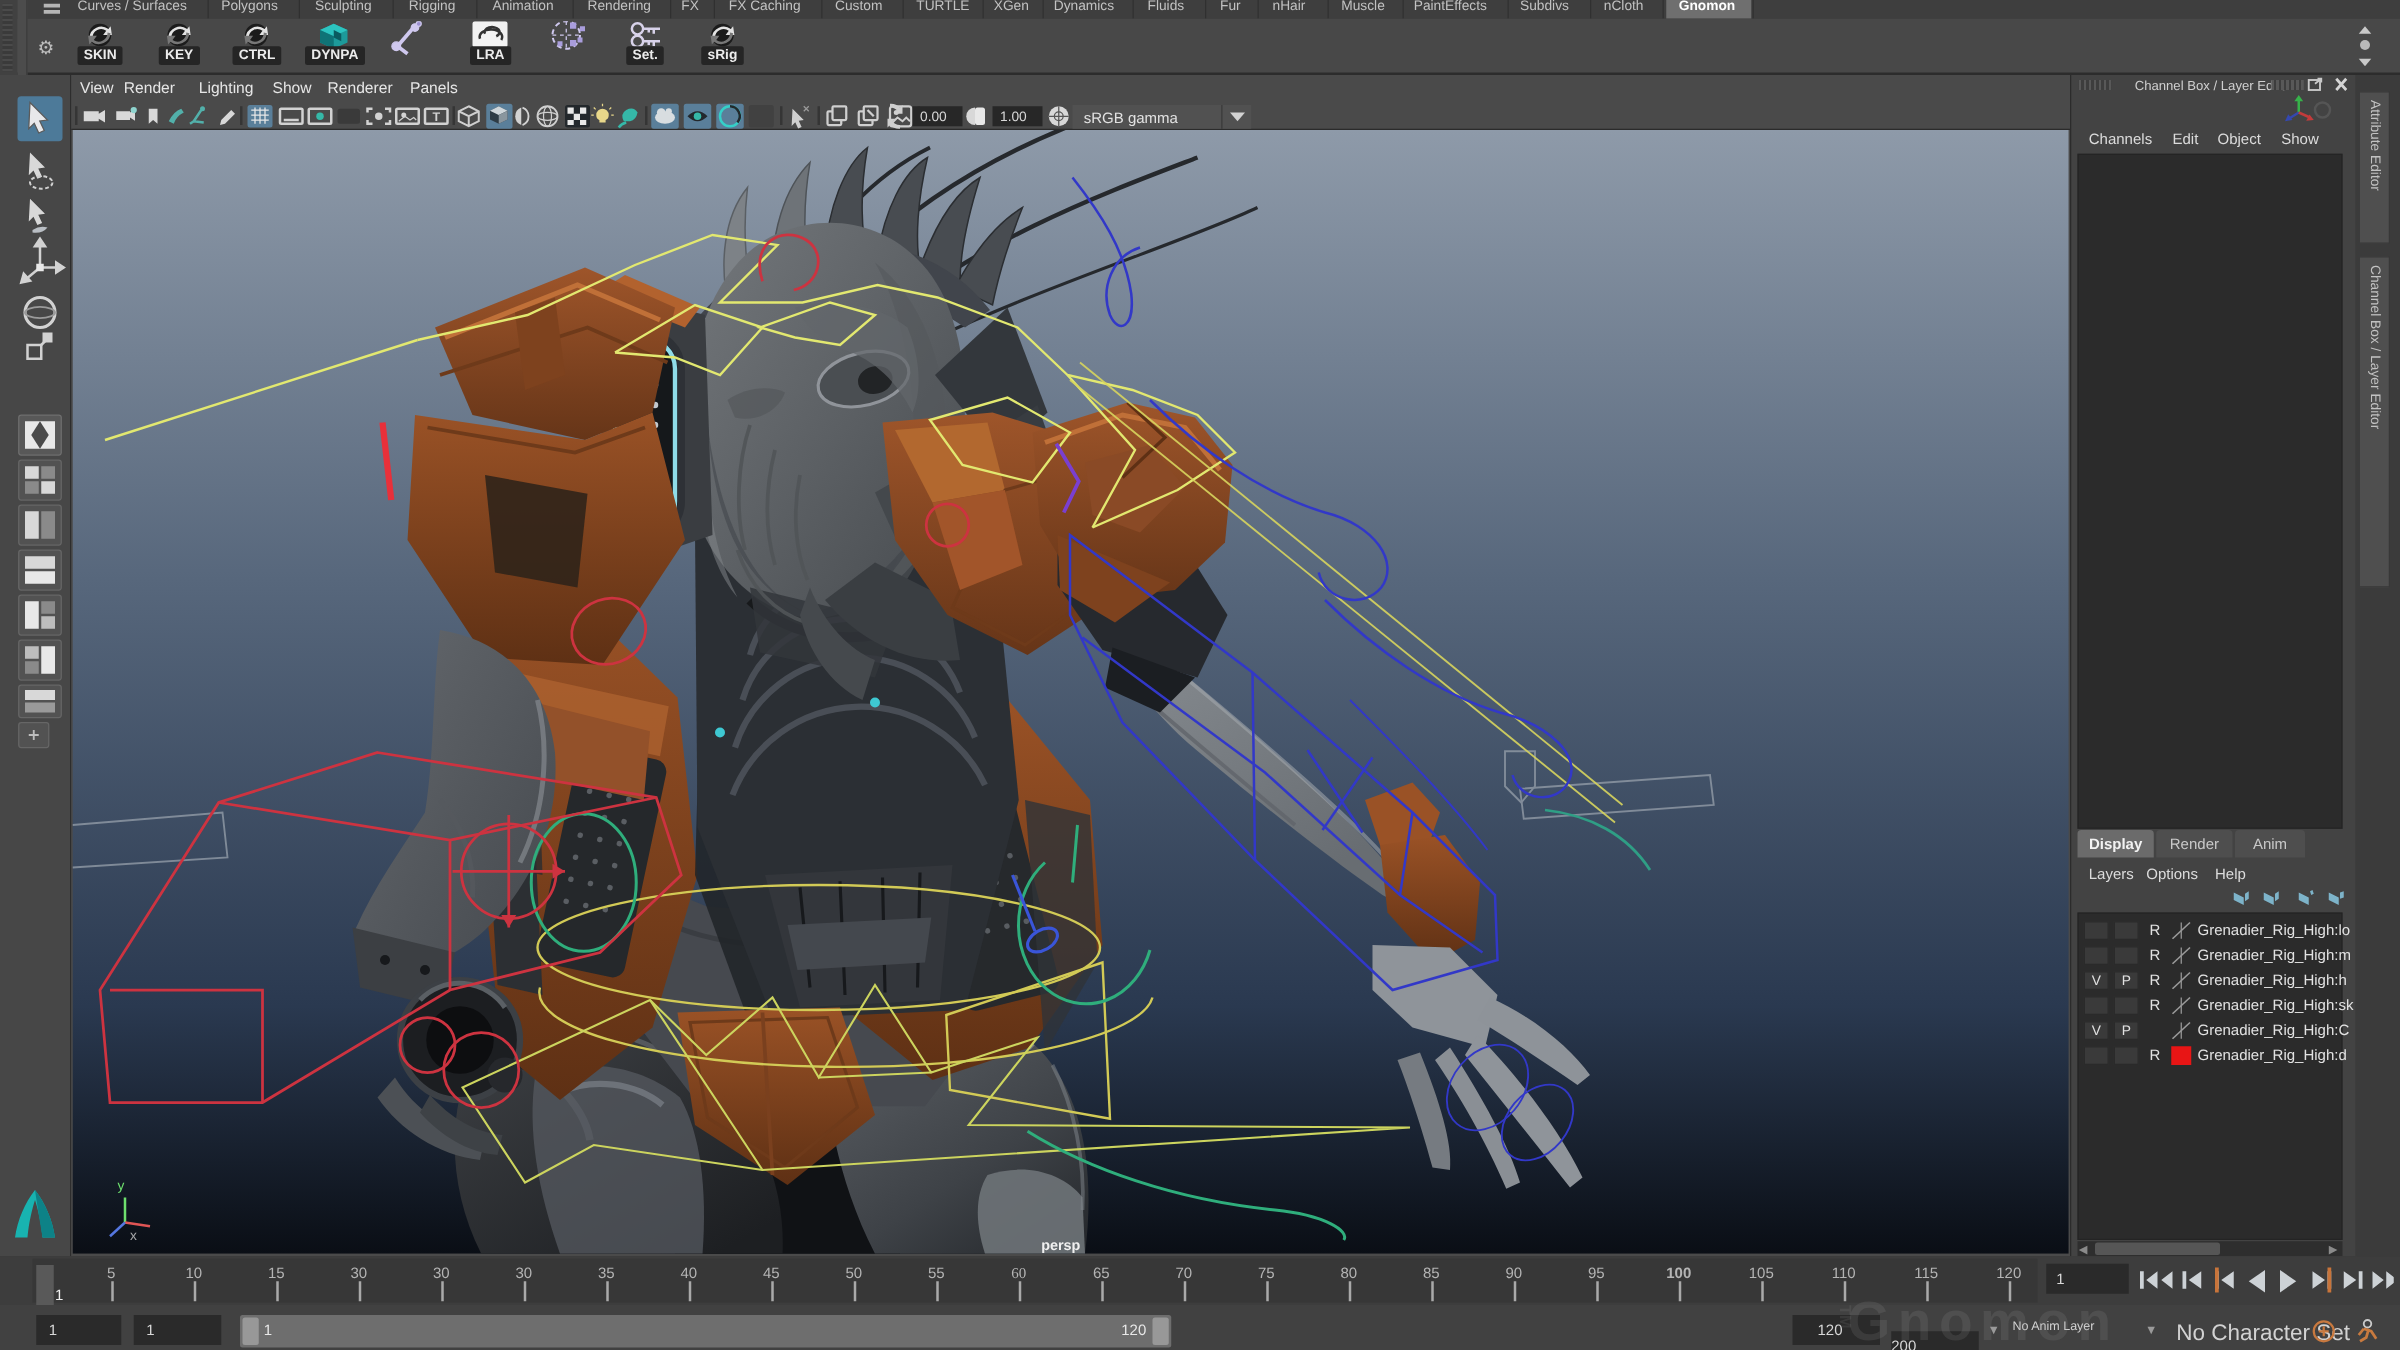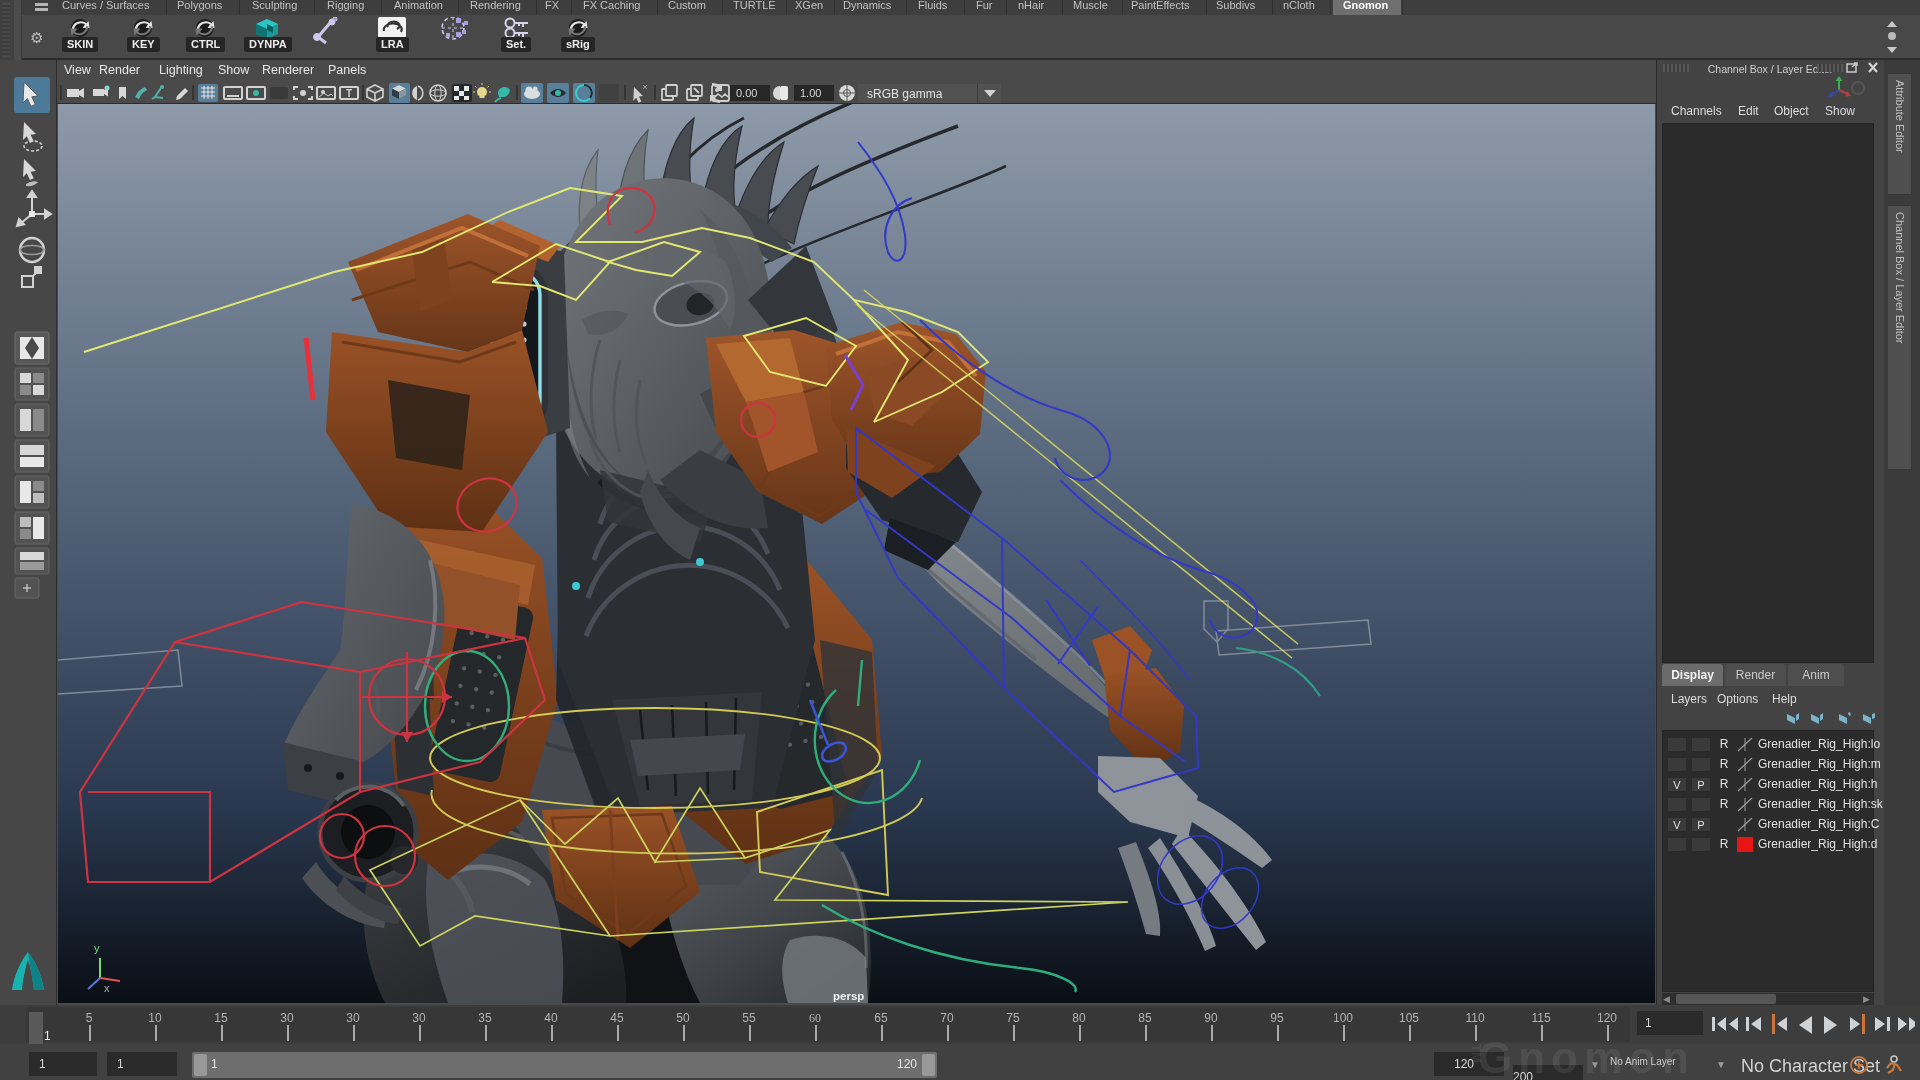--- a/index.html
+++ b/index.html
@@ -830,21 +830,21 @@
         <div class="ticklab" style="left: 987px; transform: translateX(-50%);">75</div>
         <div class="tick" style="left: 1053px;"></div>
         <div class="ticklab" style="left: 1053px; transform: translateX(-50%);">80</div>
         <div class="tick" style="left: 1119px;"></div>
         <div class="ticklab" style="left: 1119px; transform: translateX(-50%);">85</div>
         <div class="tick" style="left: 1185px;"></div>
         <div class="ticklab" style="left: 1185px; transform: translateX(-50%);">90</div>
         <div class="tick" style="left: 1251px;"></div>
         <div class="ticklab" style="left: 1251px; transform: translateX(-50%);">95</div>
         <div class="tick" style="left: 1317px;"></div>
-        <div class="ticklab" style="left: 1317px; transform: translateX(-50%);">100</div>
+        <div class="ticklab" style="left: 1317px; transform: translateX(-50%); font-weight: bold;">100</div>
         <div class="tick" style="left: 1383px;"></div>
         <div class="ticklab" style="left: 1383px; transform: translateX(-50%);">105</div>
         <div class="tick" style="left: 1449px;"></div>
         <div class="ticklab" style="left: 1449px; transform: translateX(-50%);">110</div>
         <div class="tick" style="left: 1515px;"></div>
         <div class="ticklab" style="left: 1515px; transform: translateX(-50%);">115</div>
         <div class="tick" style="left: 1581px;"></div>
         <div class="ticklab" style="left: 1581px; transform: translateX(-50%);">120</div>
       </div>
 

